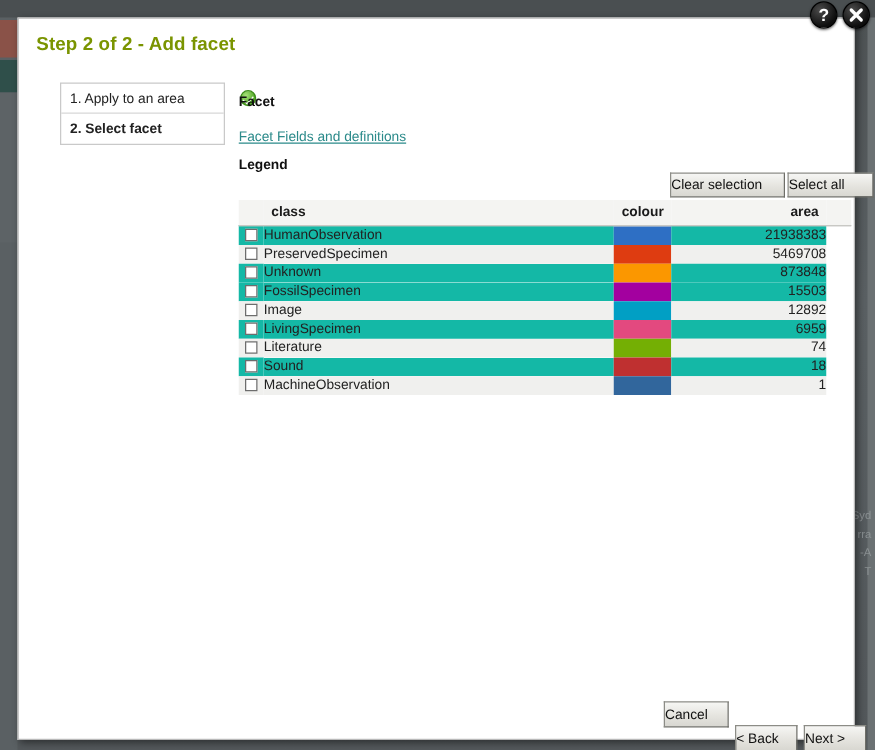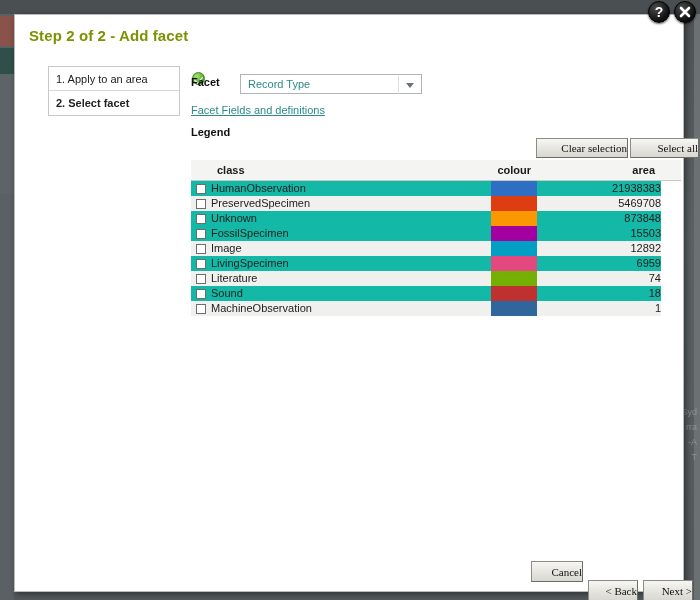--- a/index.html
+++ b/index.html
@@ -197,31 +197,31 @@
   #legend-label {
     position: absolute;
     left: 176px; top: 111px;
     font-weight: bold;
     font-size: 11px;
     color: #111;
   }
 
   
   .btn {
-    font-family: Liberation Serif, serif;
+    font-family: Liberation Sans, sans-serif;
     font-size: 11px;
     color: #111;
     background: linear-gradient(180deg, #f6f6f4 0%, #e6e5e0 52%, #d8d7d1 100%);
     border: 1px solid #8c8c86;
     border-right-color: #6e6e68;
     border-bottom-color: #6e6e68;
     box-sizing: border-box;
     cursor: pointer;
     padding: 0;
-    text-align: right;
+    text-align: left;
     white-space: nowrap;
   }
   #clear-selection-button {
     position: absolute;
     left: 521px; top: 123px;
     width: 92px; height: 20px;
   }
   #select-all-button {
     position: absolute;
     left: 615px; top: 123px;
@@ -339,25 +339,20 @@
     <div class="step-row" id="step-row-1">
       <span class="step-label">1. Apply to an area</span>
       <span class="check-badge"></span>
     </div>
     <div class="step-row" id="step-row-2">
       <span class="step-label">2. Select facet</span>
     </div>
   </div>
 
   <div id="facet-label">Facet</div>
-  <div id="facet-select">
-    <span id="facet-select-value">Record Type</span>
-    <span id="facet-select-divider"></span>
-    <span id="facet-arrow"></span>
-  </div>
   <div id="facet-link">Facet Fields and definitions</div>
   <div id="legend-label">Legend</div>
 
   <button class="btn" id="clear-selection-button">Clear selection</button>
   <button class="btn" id="select-all-button">Select all</button>
 
   <table id="legend-table">
     <thead>
       <tr>
         <th class="col-check"></th>

